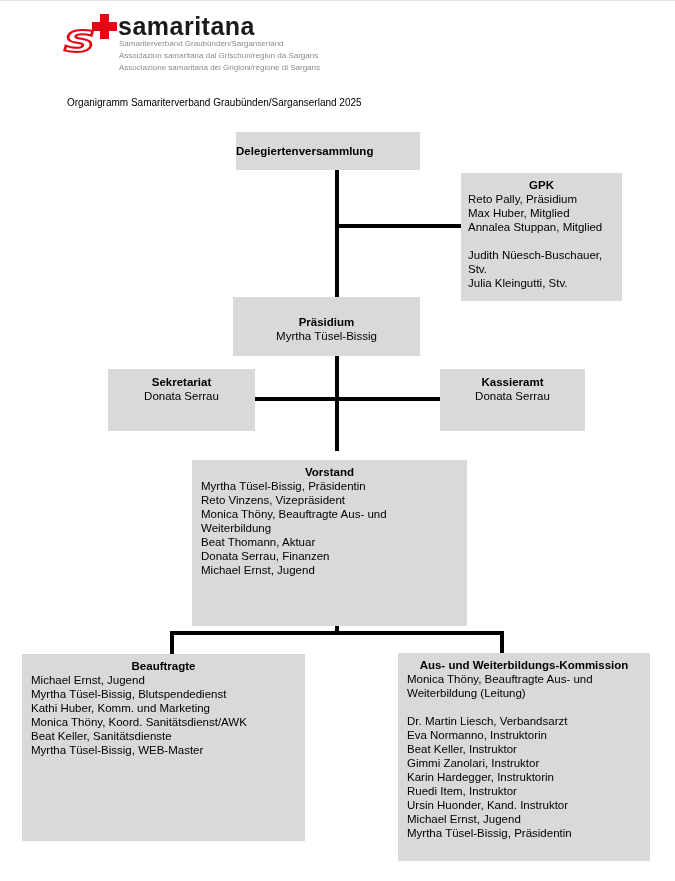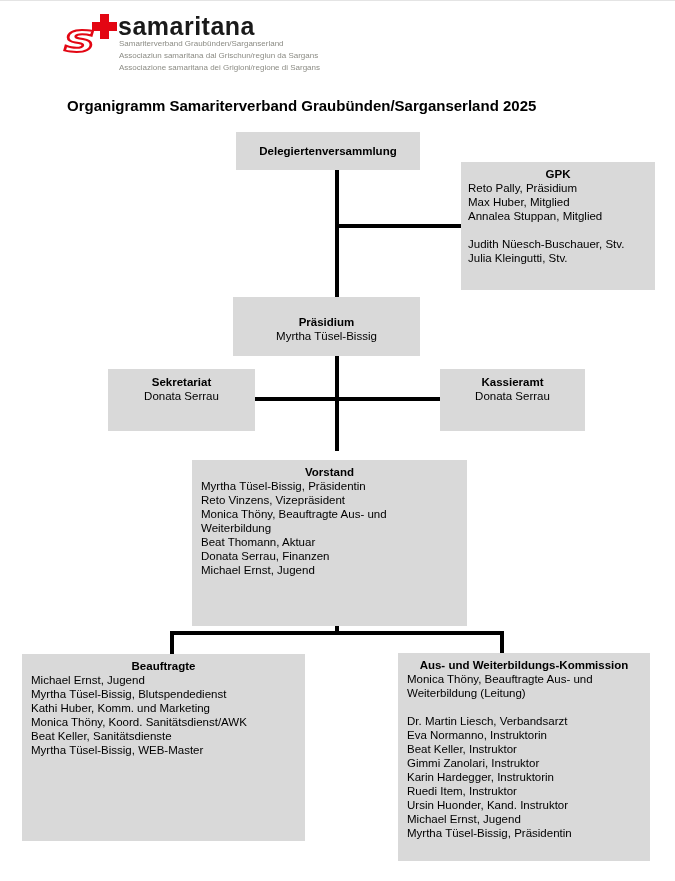--- a/index.html
+++ b/index.html
@@ -18,34 +18,34 @@
   .logo-mark{position:absolute;left:0;top:0;}
   .brand{
     position:absolute;left:55px;top:1px;
     font-size:25px;font-weight:bold;letter-spacing:0.5px;color:#1a1a1a;
   }
   .sublines{position:absolute;left:56px;top:27px;}
   .subline{font-size:8px;line-height:12px;color:#8c8c85;white-space:nowrap;}
   
   .doc-title{
     position:absolute;left:67px;top:96px;
-    font-size:15px;font-weight:bold;white-space:nowrap;
+    font-size:10px;font-weight:normal;white-space:nowrap;
   }
   
   .node{
     position:absolute;background:#d9d9d9;
     font-size:11.5px;line-height:14px;
     box-sizing:border-box;padding:5px 9px;
   }
   .node-title{font-weight:bold;text-align:center;}
   .member{min-height:14px;}
   .centered{text-align:center;}
   
-  .n-deleg{left:236px;top:131px;width:184px;height:38px;display:flex;align-items:center;justify-content:center;padding:0;}
-  .n-gpk{left:461px;top:161px;width:194px;height:128px;padding:5px 7px;}
+  .n-deleg{left:236px;top:131px;width:184px;height:38px;display:flex;align-items:center;justify-content:flex-start;padding:0;}
+  .n-gpk{left:461px;top:172px;width:161px;height:128px;padding:5px 7px;}
   .n-praes{left:233px;top:296px;width:187px;height:59px;padding-top:18px;}
   .n-sekr{left:108px;top:368px;width:147px;height:62px;padding-top:6px;}
   .n-kass{left:440px;top:368px;width:145px;height:62px;padding-top:6px;}
   .n-vors{left:192px;top:459px;width:275px;height:166px;}
   .n-beauf{left:22px;top:653px;width:283px;height:187px;}
   .n-awk{left:398px;top:652px;width:252px;height:208px;}
   
   .line{position:absolute;background:#000;}
   .l-deleg-praes{left:335px;top:169px;width:4px;height:127px;}
   .l-gpk{left:337px;top:223px;width:124px;height:4px;}

